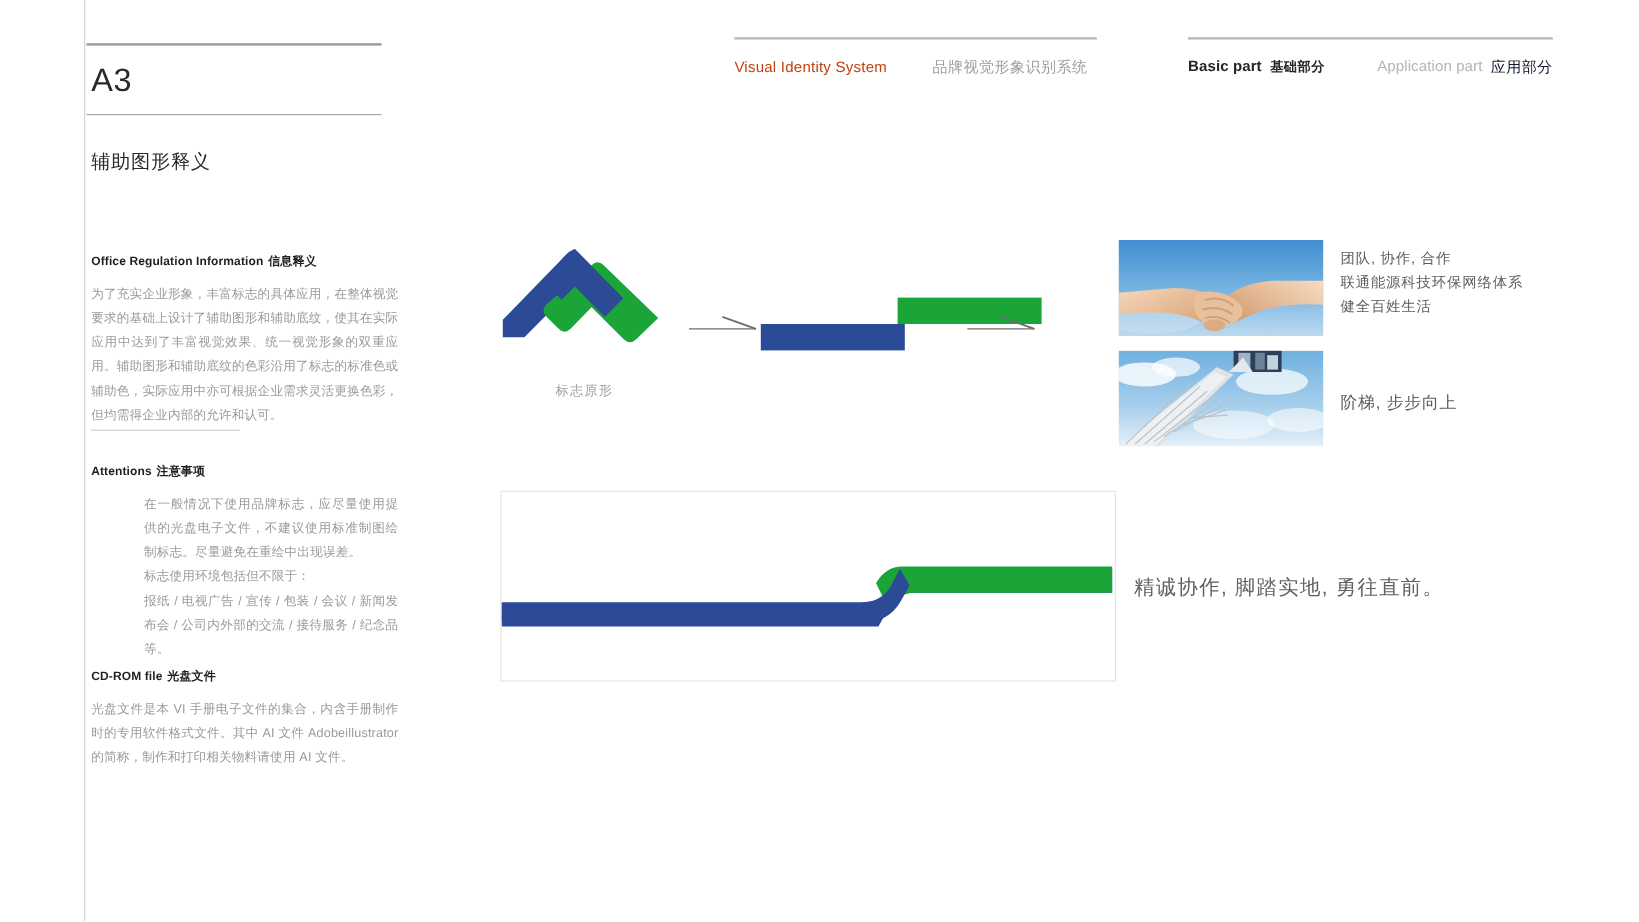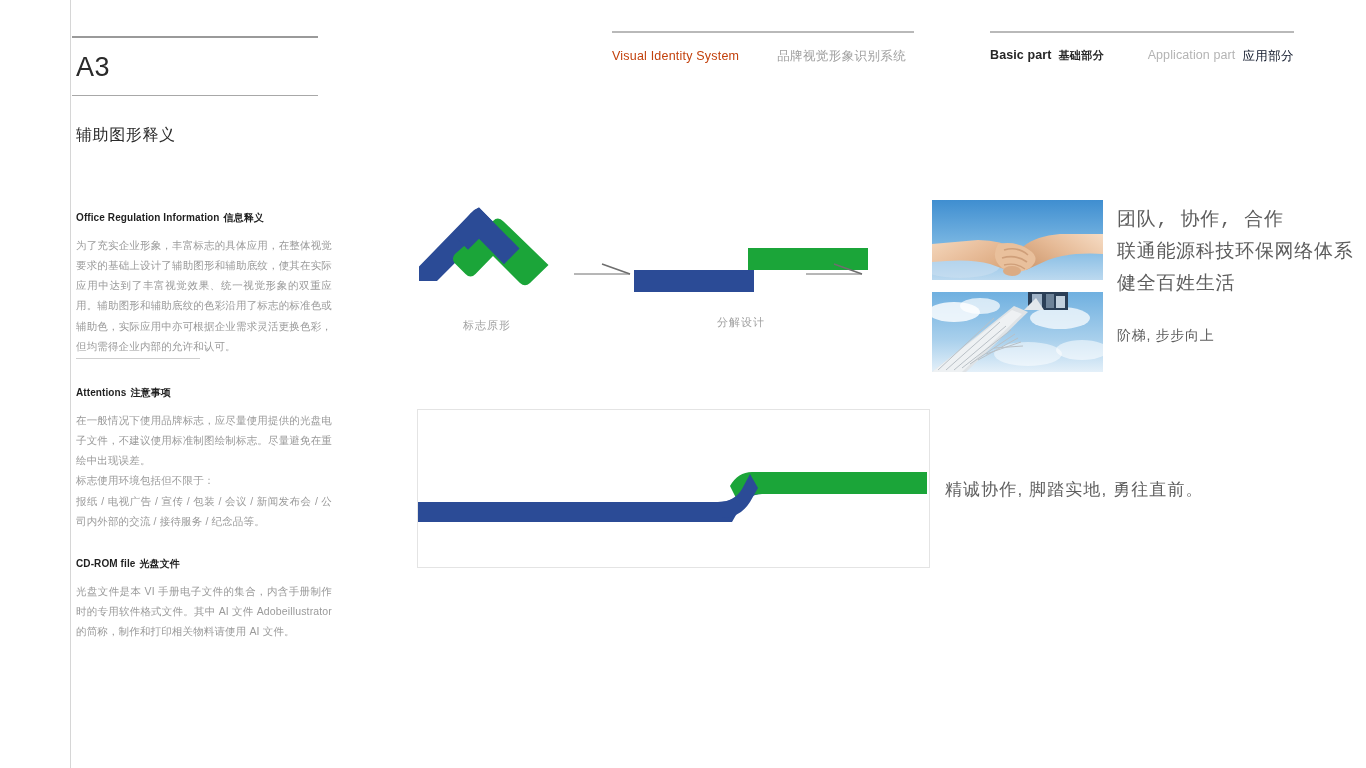--- a/index.html
+++ b/index.html
@@ -77,21 +77,21 @@
   .decomp-cap{
     position:absolute;left:576px;top:315px;width:330px;text-align:center;
     font-size:11px;color:#a0a0a0;letter-spacing:1px;
   }
 
   
   .photo{position:absolute;overflow:hidden;}
   .photo-hands{left:932px;top:200px;width:171px;height:80px;}
   .photo-stairs{left:932px;top:292px;width:171px;height:80px;}
   .photo-cap{position:absolute;color:#5d5d5d;letter-spacing:.7px;}
-  .cap-team{left:1117px;top:205px;font-size:19px;line-height:1.68;font-family:Liberation Mono, monospace;}
+  .cap-team{left:1117px;top:205px;font-size:12px;line-height:1.68;}
   .cap-stairs{left:1117px;top:327px;font-size:14px;}
 
   
   .panel{
     position:absolute;left:417px;top:409px;width:511px;height:157px;
     border:1px solid #e4e4e4;background:#fff;
   }
   .slogan{
     position:absolute;left:945px;top:478px;
     font-size:17px;color:#606060;letter-spacing:1.1px;
@@ -136,21 +136,21 @@
 
   <div class="col" style="top:211px;">
     <h3><span>Office Regulation Information</span><span class="cn">信息释义</span></h3>
     <p>为了充实企业形象，丰富标志的具体应用，在整体视觉要求的基础上设计了辅助图形和辅助底纹，使其在实际应用中达到了丰富视觉效果、统一视觉形象的双重应用。辅助图形和辅助底纹的色彩沿用了标志的标准色或辅助色，实际应用中亦可根据企业需求灵活更换色彩，但均需得企业内部的允许和认可。</p>
   </div>
 
   <div class="hr-thin" style="top:358px;"></div>
 
   <div class="col" style="top:386px;">
     <h3><span>Attentions</span><span class="cn">注意事项</span></h3>
-    <p style="white-space:pre-line;">在一般情况下使用品牌标志，应尽量使用提供的光盘电子文件，不建议使用标准制图绘制标志。尽量避免在重绘中出现误差。
+    <p style="white-space:pre-line;margin-left:44px;">在一般情况下使用品牌标志，应尽量使用提供的光盘电子文件，不建议使用标准制图绘制标志。尽量避免在重绘中出现误差。
 标志使用环境包括但不限于：
 报纸 / 电视广告 / 宣传 / 包装 / 会议 / 新闻发布会 / 公司内外部的交流 / 接待服务 / 纪念品等。</p>
   </div>
 
   <div class="col" style="top:557px;">
     <h3><span>CD-ROM file</span><span class="cn">光盘文件</span></h3>
     <p>光盘文件是本 VI 手册电子文件的集合，内含手册制作时的专用软件格式文件。其中 AI 文件 Adobeillustrator 的简称，制作和打印相关物料请使用 AI 文件。</p>
   </div>
 
   <div class="logo-wrap">
@@ -170,21 +170,20 @@
       <path d="M0 12 L56 12" stroke="#6e6e6e" stroke-width="1"></path>
       <path d="M28 2 L56 12" stroke="#6e6e6e" stroke-width="1.6"></path>
     </svg>
     <div class="bar-blue"></div>
     <div class="bar-green"></div>
     <svg class="arrow arrow-right" width="58" height="16" viewBox="0 0 58 16">
       <path d="M0 12 L56 12" stroke="#6e6e6e" stroke-width="1"></path>
       <path d="M28 2 L56 12" stroke="#6e6e6e" stroke-width="1.6"></path>
     </svg>
   </div>
-  <div class="decomp-cap">分解设计</div>
 
   <div class="photo photo-hands">
     <svg width="171" height="80" viewBox="0 0 171 80">
       <defs>
         <linearGradient id="sky1" x1="0" y1="0" x2="0" y2="1">
           <stop offset="0%" stop-color="#3f8ed0"></stop>
             <stop offset="55%" stop-color="#79b6e2"></stop>
             <stop offset="100%" stop-color="#bcd9ef"></stop>
         </linearGradient>
         <linearGradient id="skin1" x1="0" y1="0" x2="1" y2="0.6">

